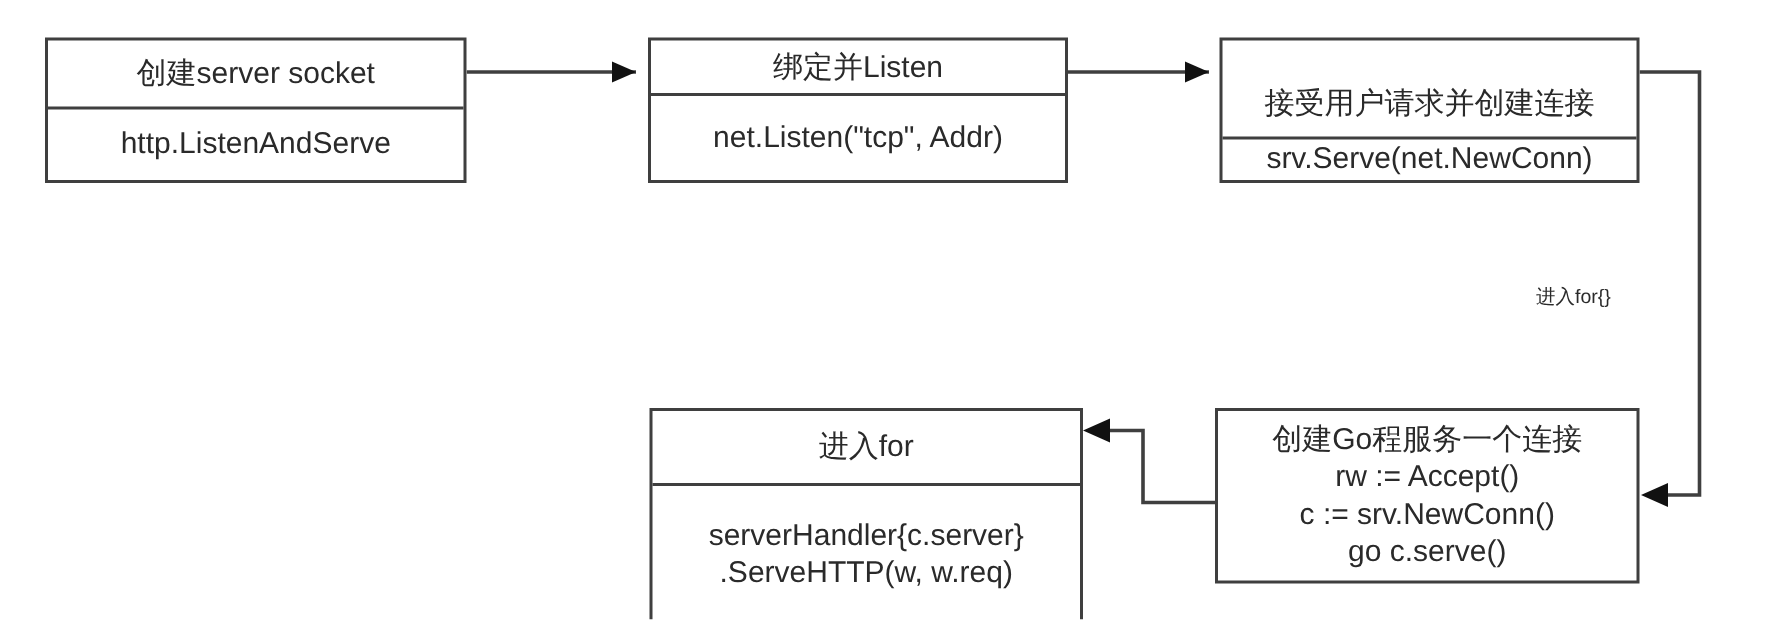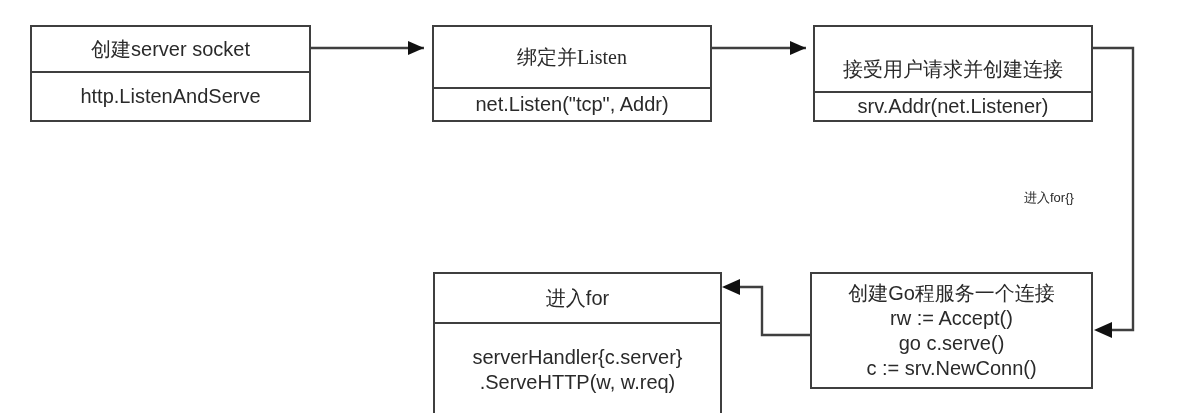--- a/index.html
+++ b/index.html
@@ -121,41 +121,41 @@
 
   <div class="node" style="left:30px; top:25px; width:281px; height:97px;">
     <div class="node-header" style="height:44px;">创建server socket</div>
     <div class="node-divider"></div>
     <div class="node-body">
       <span class="line">http.ListenAndServe</span>
     </div>
   </div>
 
   <div class="node" style="left:432px; top:25px; width:280px; height:97px;">
-    <div class="node-header" style="height:60px;font-family:Liberation Serif, serif;">绑定并Listen</div>
+    <div class="node-header" style="height:35px;">绑定并Listen</div>
     <div class="node-divider"></div>
     <div class="node-body">
       <span class="line">net.Listen("tcp", Addr)</span>
     </div>
   </div>
 
   <div class="node" style="left:813px; top:25px; width:280px; height:97px;">
     <div class="node-header" style="height:44px;margin-top:20px;">接受用户请求并创建连接</div>
     <div class="node-divider"></div>
     <div class="node-body">
-      <span class="line">srv.Addr(net.Listener)</span>
+      <span class="line">srv.Serve(net.NewConn)</span>
     </div>
   </div>
 
   <div class="node plain" style="left:810px; top:272px; width:283px; height:117px;">
     <div class="node-body">
       <span class="line">创建Go程服务一个连接</span>
       <span class="line">rw := Accept()</span>
+      <span class="line">c := srv.NewConn()</span>
       <span class="line">go c.serve()</span>
-      <span class="line">c := srv.NewConn()</span>
     </div>
   </div>
 
   <div class="node" style="left:433px; top:272px; width:289px; height:145px;">
     <div class="node-header" style="height:48px;">进入for</div>
     <div class="node-divider"></div>
     <div class="node-body">
       <span class="line">serverHandler{c.server}</span>
       <span class="line">.ServeHTTP(w, w.req)</span>
     </div>

